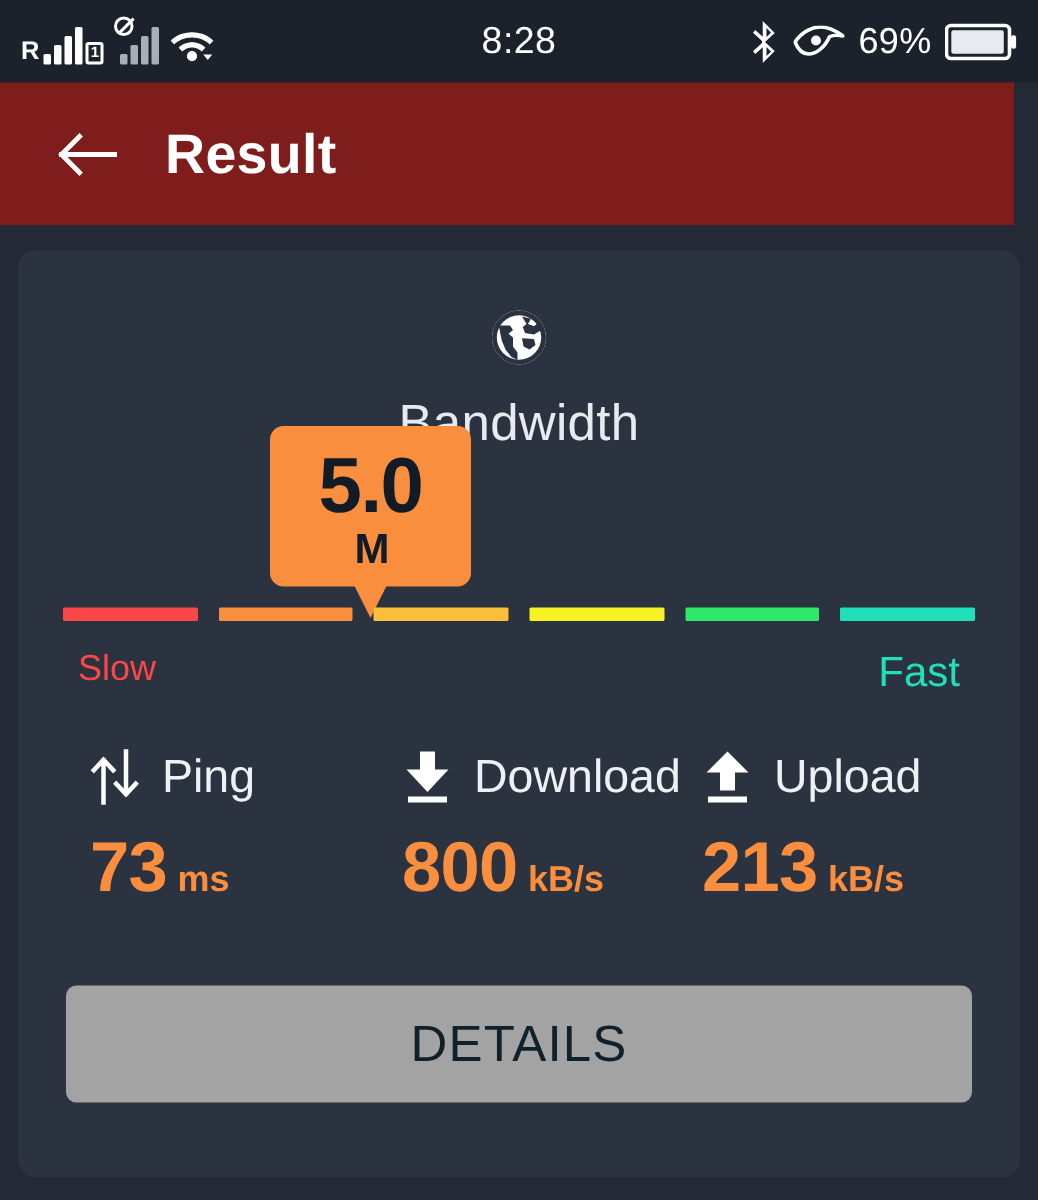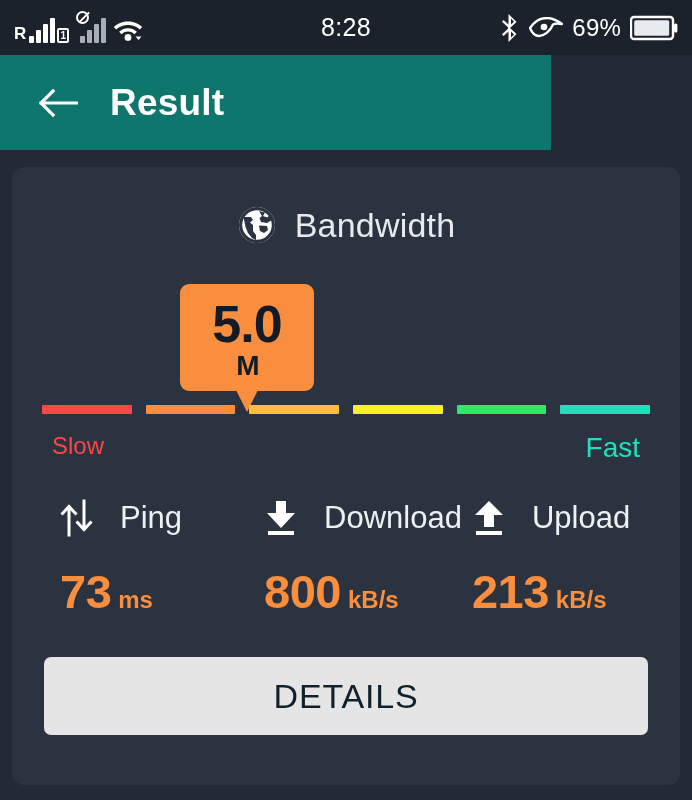--- a/index.html
+++ b/index.html
@@ -96,23 +96,23 @@
     left: 0px; top: 3.5px;
     width: 13px; height: 2px;
     background: #fff;
     transform: rotate(-45deg);
   }
 
   
   .app-bar {
     position: absolute;
     left: 0; top: 55px;
-    width: 551px;
+    width: 676px;
     height: 95px;
-    background: #0f766e;
+    background: #7f1d1d;
     display: flex;
     align-items: center;
     padding-left: 36px;
     box-sizing: border-box;
   }
   .back-btn {
     width: 44px; height: 44px;
     display: flex; align-items: center; justify-content: center;
     cursor: pointer;
   }
@@ -136,20 +136,21 @@
   }
 
   .bandwidth-head {
     position: absolute;
     left: 0; right: 0;
     top: 38px;
     display: flex;
     align-items: center;
     justify-content: center;
     gap: 18px;
+    flex-direction: column;
   }
   .bandwidth-label {
     color: #e7eaee;
     font-size: 34px;
     letter-spacing: .2px;
   }
 
   
   .bubble-wrap {
     position: absolute;
@@ -224,29 +225,29 @@
     position: absolute;
     left: 22px;
     right: 22px;
     top: 330px;
     display: flex;
   }
   .metric { flex: 1; }
   .metric-head {
     display: flex;
     align-items: center;
-    gap: 26px;
+    gap: 14px;
     height: 42px;
   }
   .metric-name {
     color: #eef1f4;
     font-size: 31px;
   }
   .metric-val {
-    margin-top: 25px;
+    margin-top: 11px;
     display: flex;
     align-items: baseline;
   }
   .metric-num {
     color: #f98e3f;
     font-size: 47px;
     font-weight: bold;
     letter-spacing: -.5px;
   }
   .metric-unit {
@@ -259,21 +260,21 @@
   .m-down   { padding-left: 18px; }
   .m-up     { padding-left: 10px; }
 
   
   .details-btn {
     position: absolute;
     left: 32px;
     top: 490px;
     width: 604px;
     height: 78px;
-    background: #e5e5e5;
+    background: #a3a3a3;
     border-radius: 7px;
     border: none;
     color: #11212b;
     font-size: 34px;
     font-family: "Liberation Sans", sans-serif;
     letter-spacing: .8px;
     cursor: pointer;
     display: flex;
     align-items: center;
     justify-content: center;

